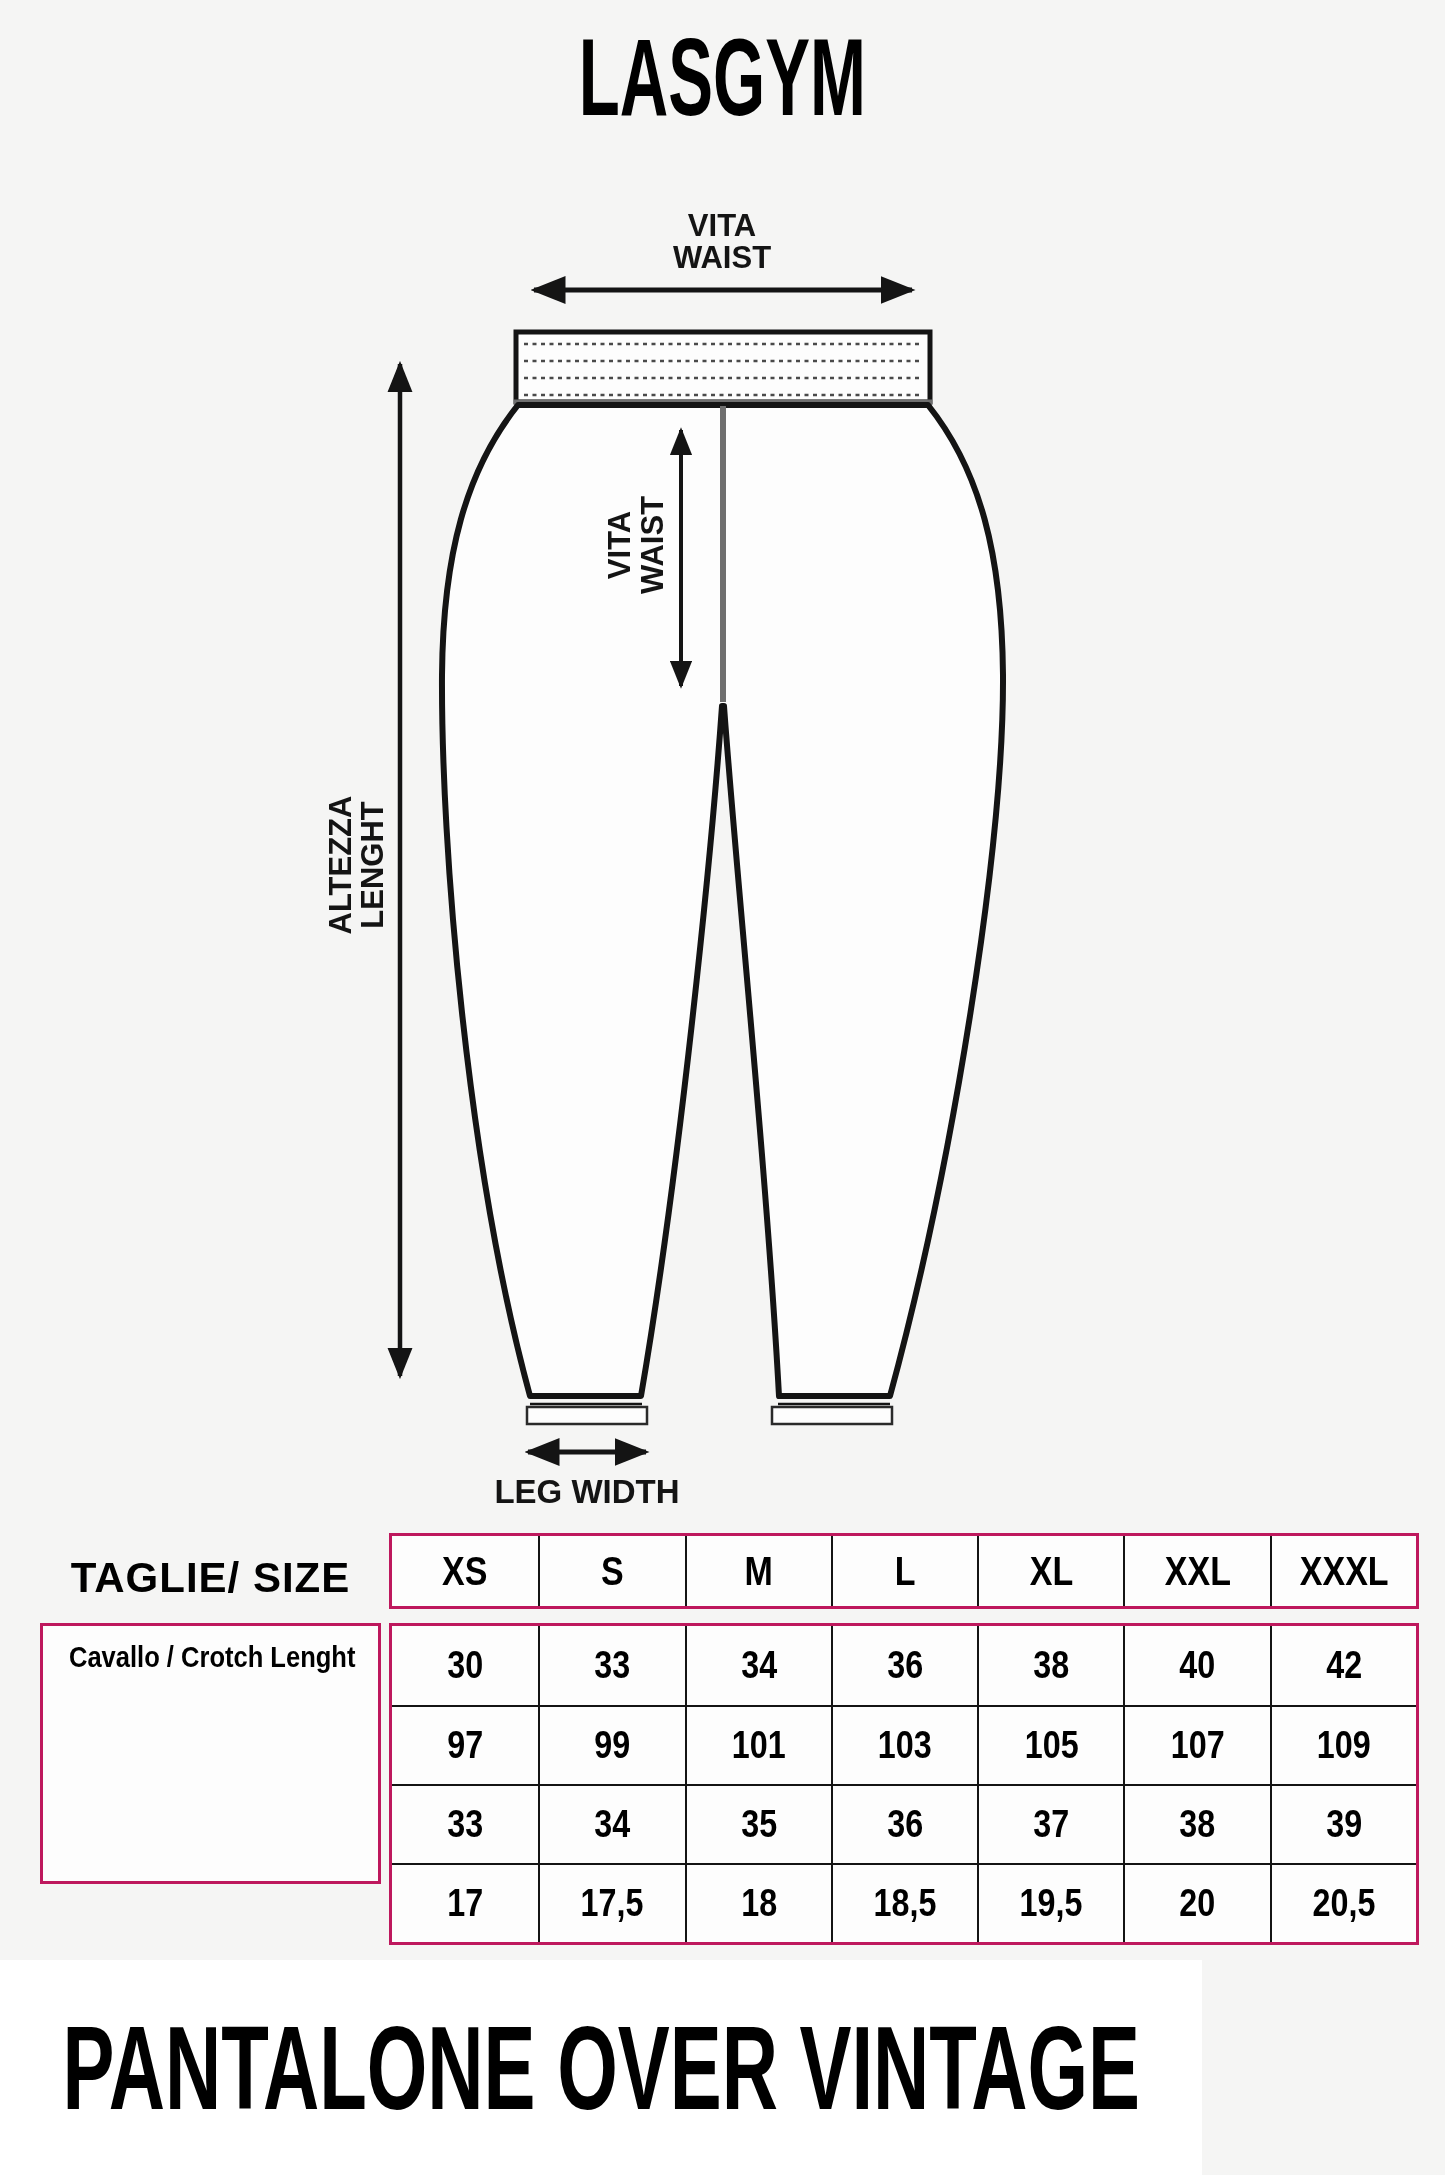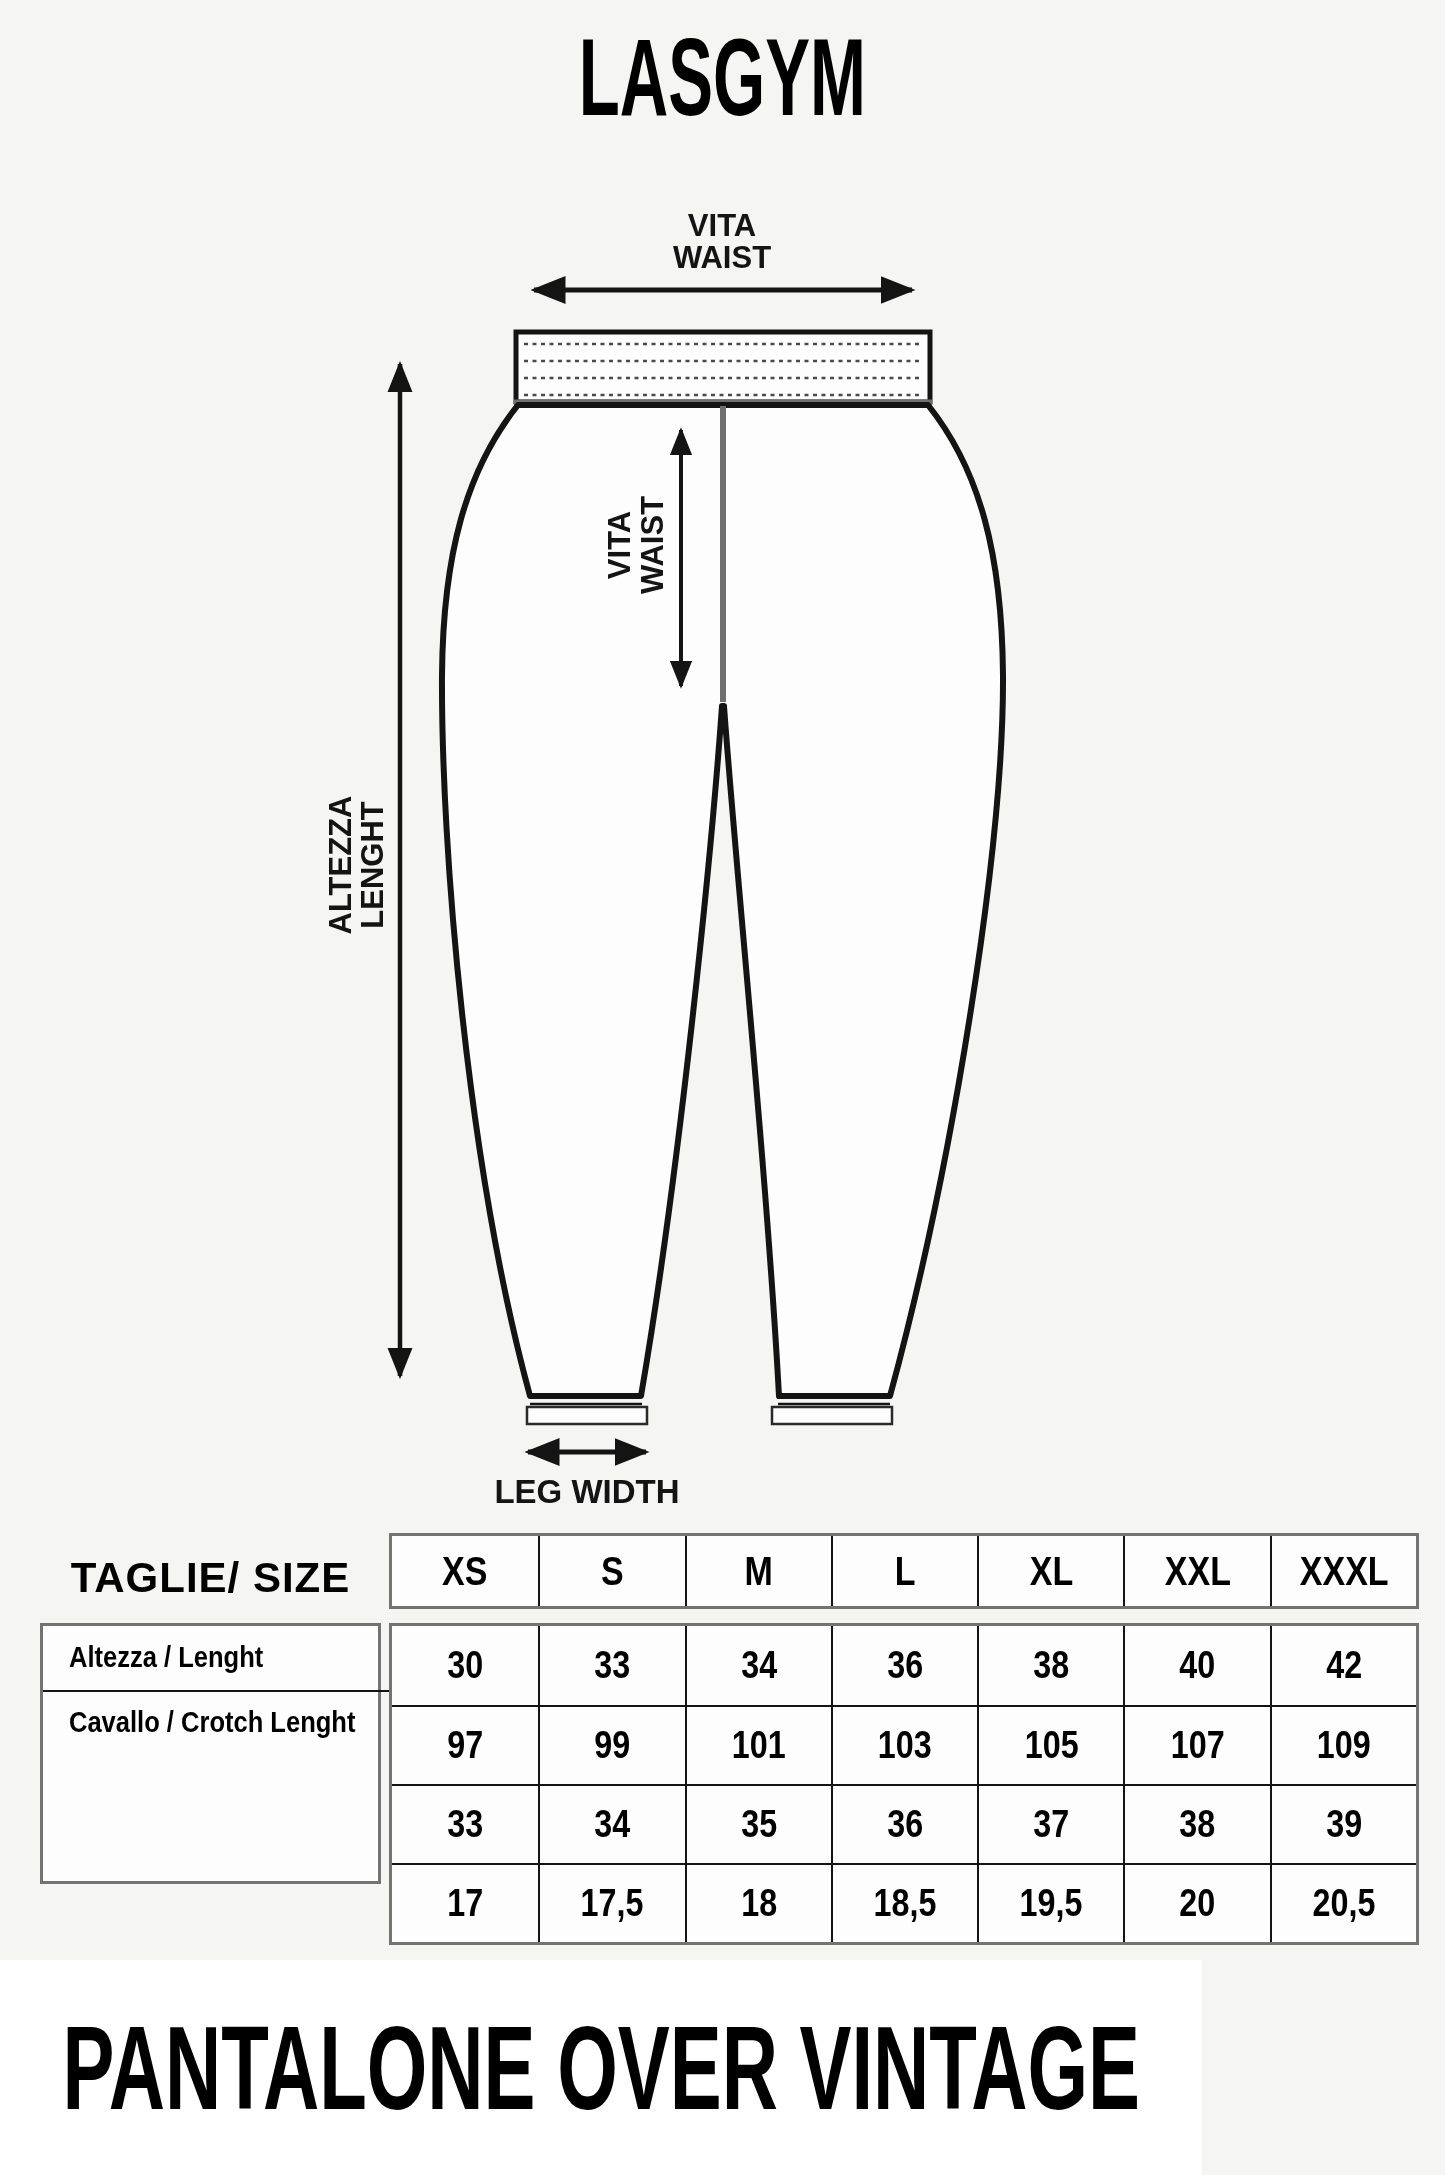--- a/index.html
+++ b/index.html
@@ -37,21 +37,21 @@
   .diagram{position:absolute;left:0;top:0;width:1445px;height:2175px;}
   .diagram text{font-family:"Liberation Sans", sans-serif;font-weight:bold;fill:#141414;}
   
   .corner-label{
     position:absolute;left:40px;top:1540px;width:341px;height:76px;
     display:flex;align-items:center;justify-content:center;
     font-size:42px;font-weight:600;letter-spacing:1px;white-space:nowrap;
   }
   .box{
     position:absolute;background:#fdfdfd;
-    border:3px solid #737373;box-sizing:border-box;
+    border:3px solid #be185d;box-sizing:border-box;
   }
   .header-box{left:389px;top:1533px;width:1030px;height:76px;
     display:grid;grid-template-columns:repeat(7,1fr);}
   .header-box>div{
     display:flex;align-items:center;justify-content:center;
     font-size:40px;font-weight:bold;
     border-left:2.5px solid #141414;
   }
   .header-box>div:first-child{border-left:none;}
   .label-box{left:40px;top:1623px;width:341px;height:261px;
@@ -159,23 +159,20 @@
     <div>
         <span class="sq85">XXL</span>
       </div>
     <div>
         <span class="sq85">XXXL</span>
       </div>
   </div>
 
   <div class="box label-box">
     <div>
-        <span class="sq88L">Altezza / Lenght</span>
-      </div>
-    <div>
         <span class="sq88L">Cavallo / Crotch Lenght</span>
       </div>
   </div>
 
   <div class="box data-box">
     <div>
         <span class="sq85">30</span>
       </div>
     <div>
         <span class="sq85">33</span>

